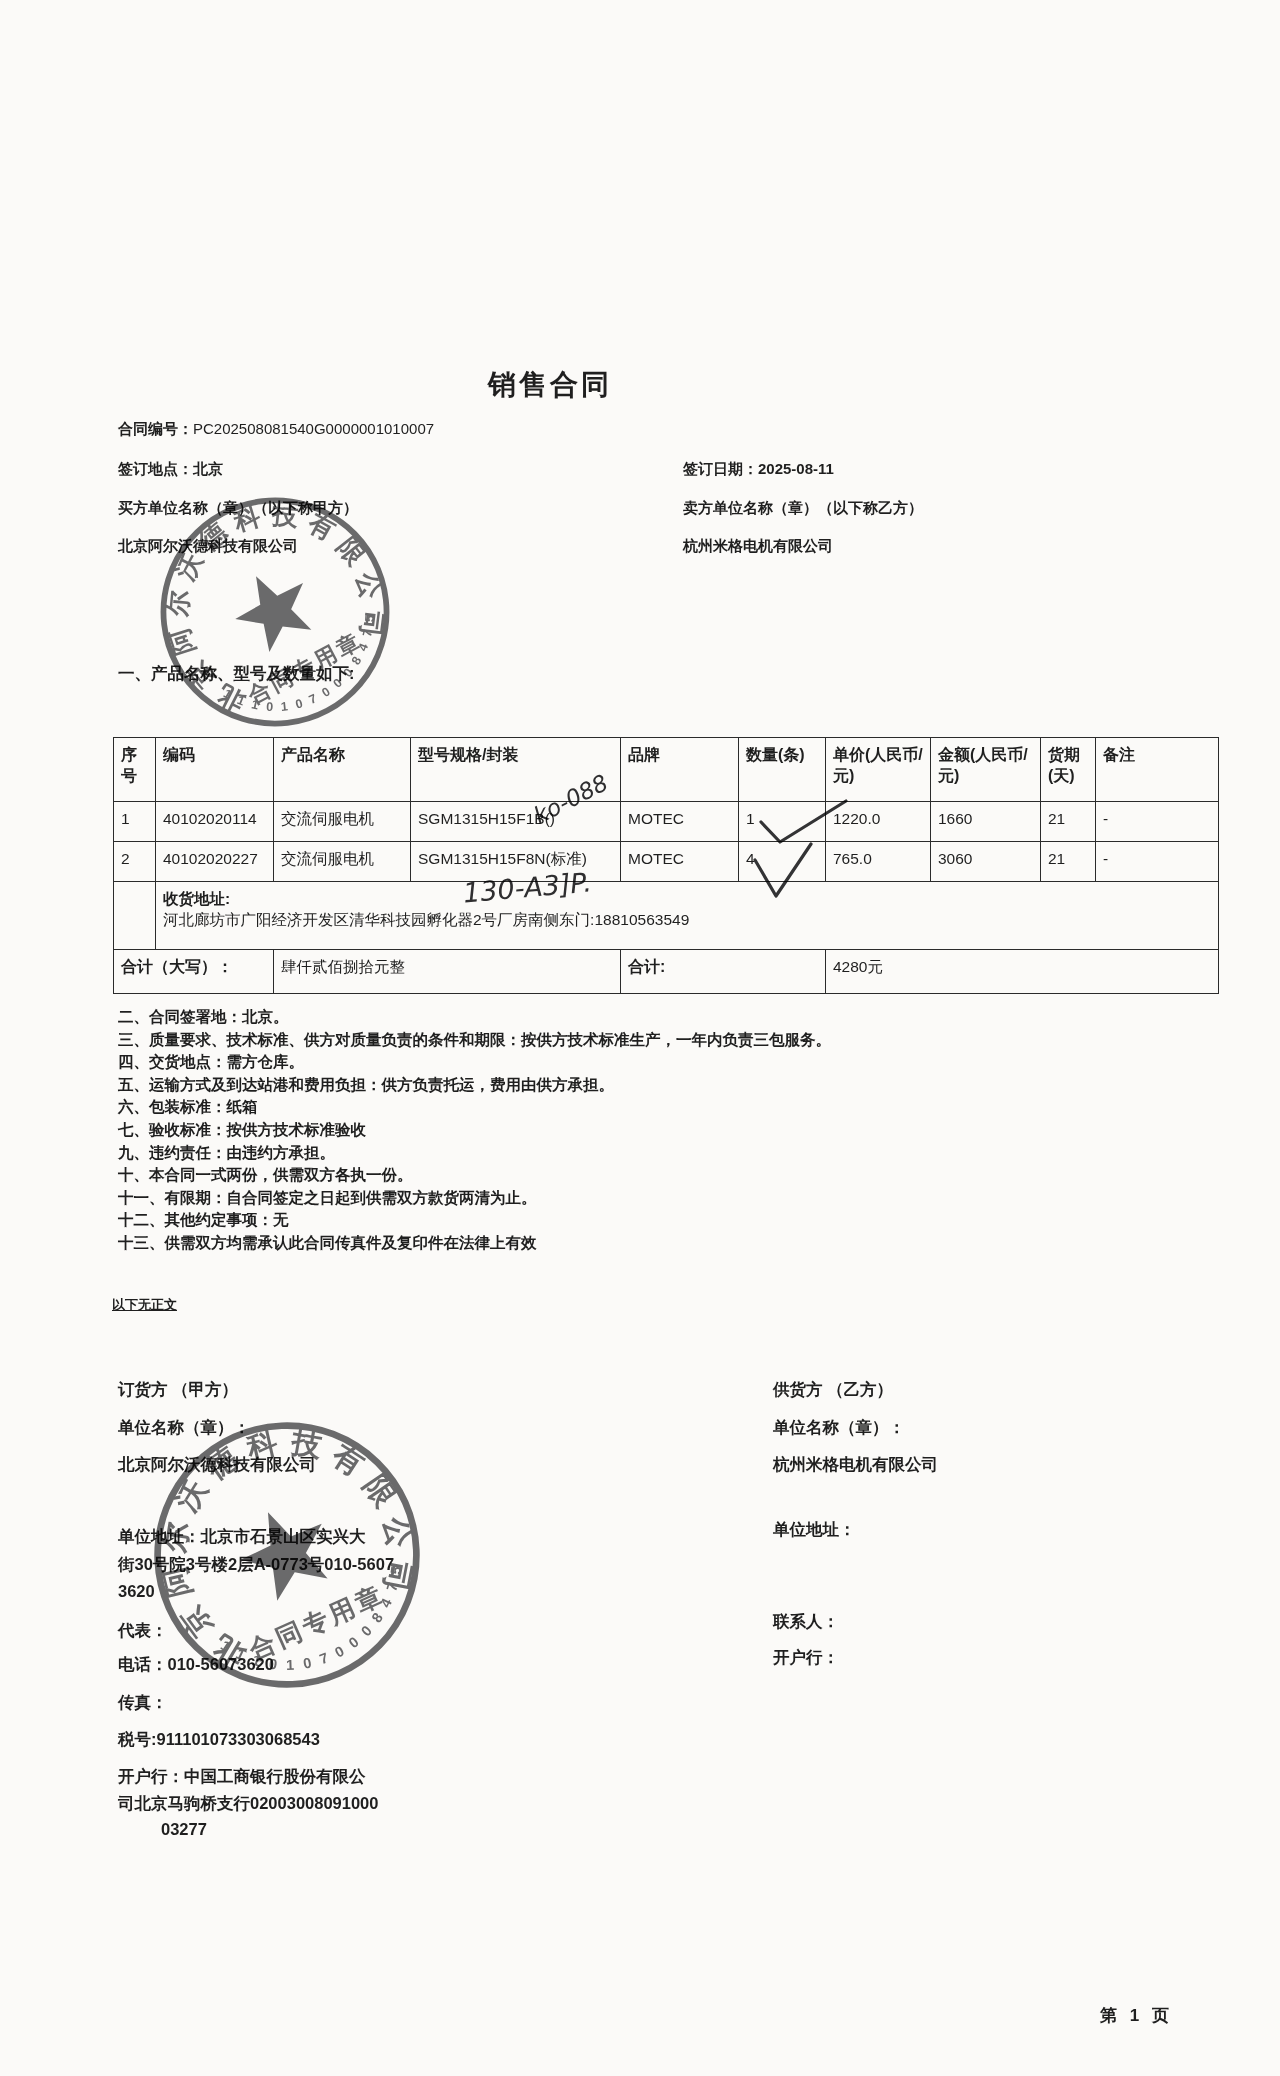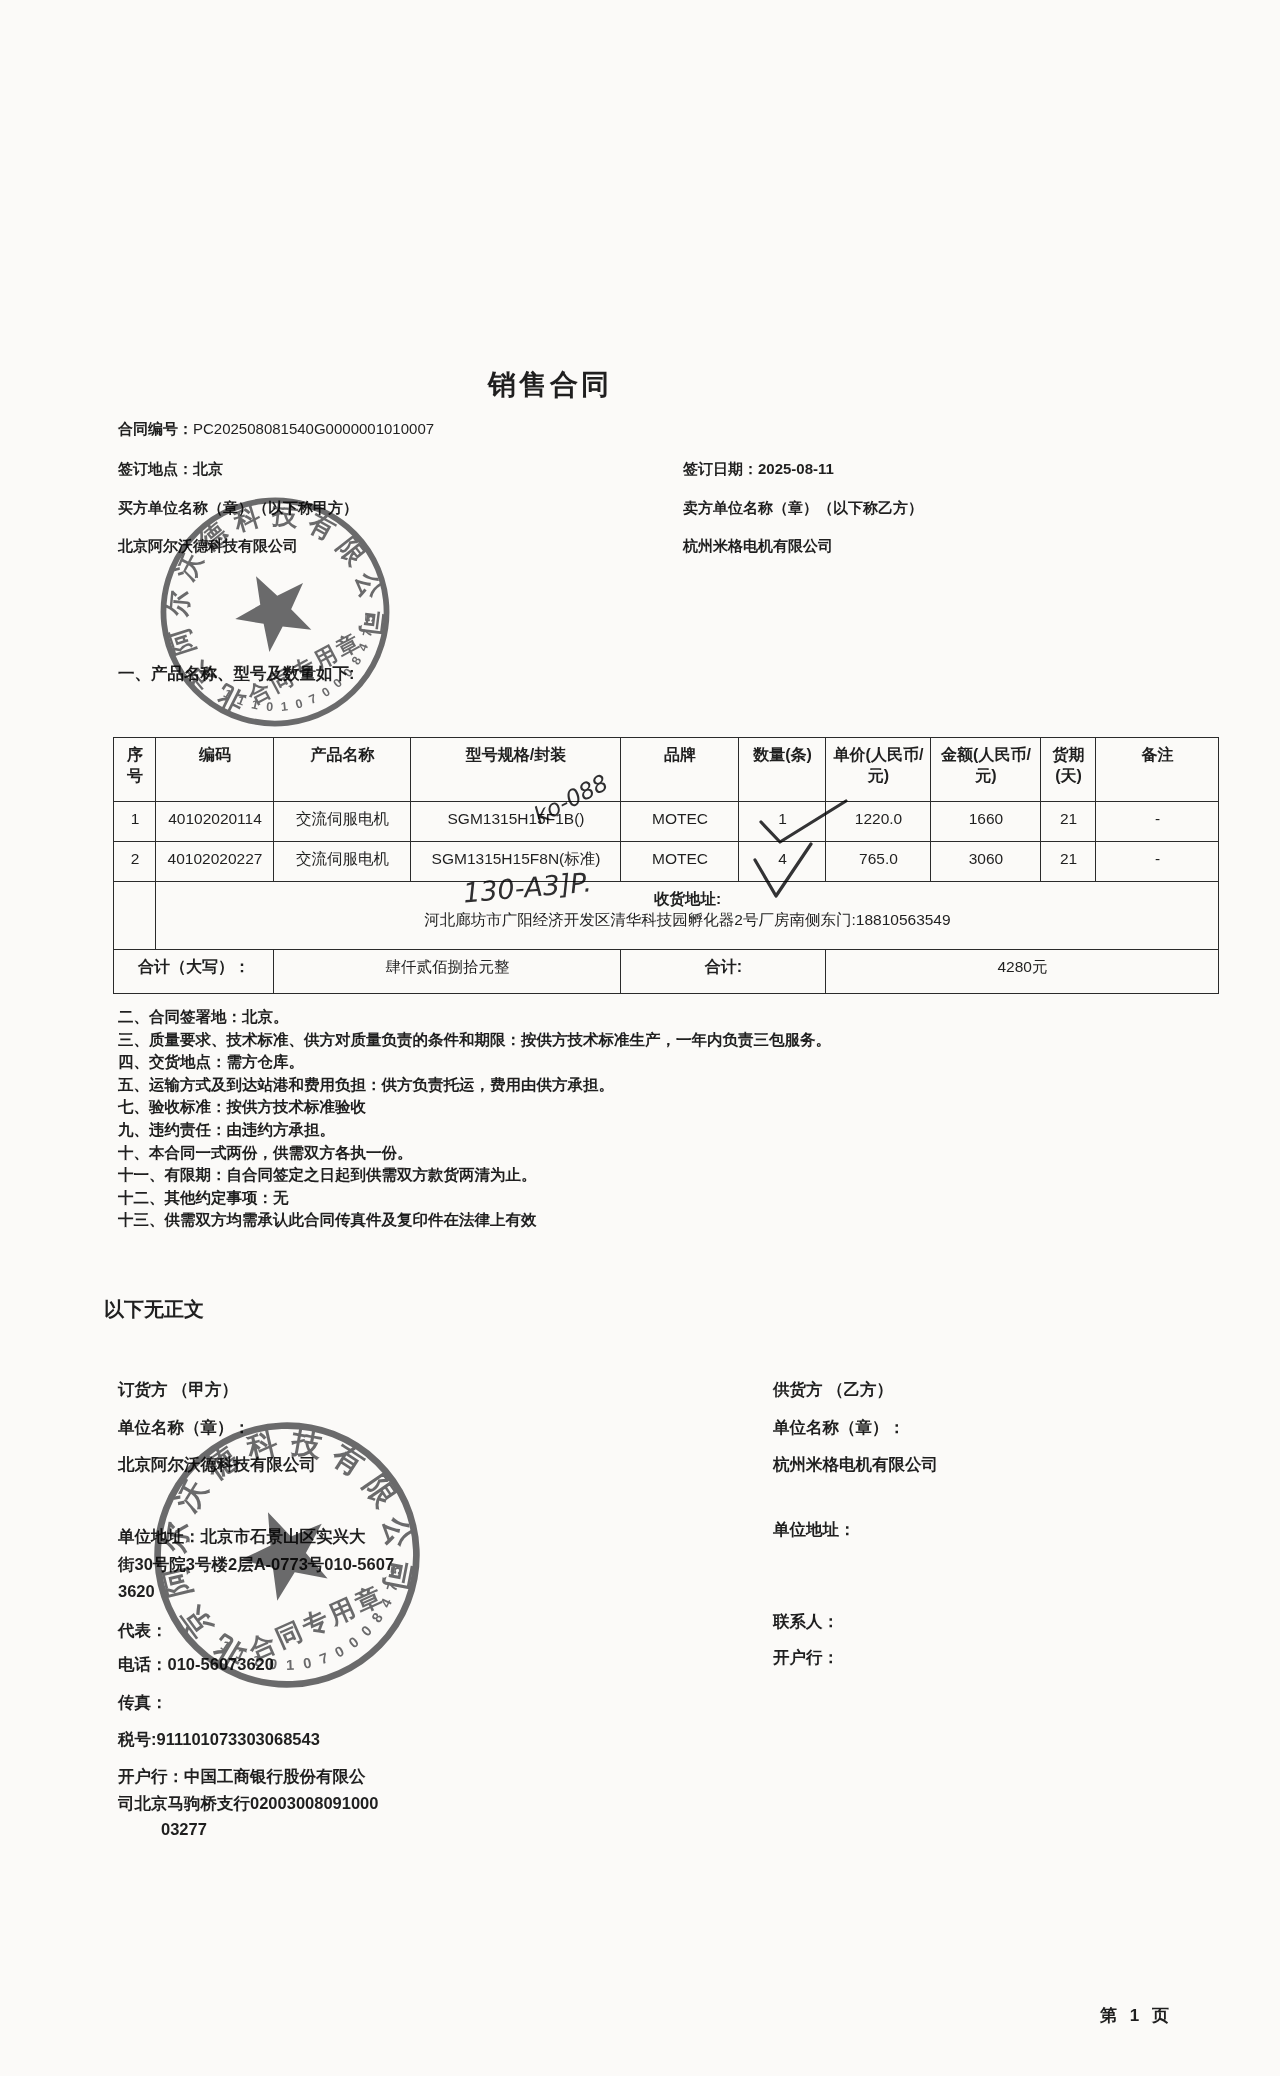--- a/index.html
+++ b/index.html
@@ -64,21 +64,21 @@
   <div class="abs meta b" style="left:683px;top:460px;">
     <span>签订日期：</span><span>2025-08-11</span>
   </div>
   <div class="abs meta b" style="left:118px;top:499px;">买方单位名称（章）（以下称甲方）</div>
   <div class="abs meta b" style="left:683px;top:499px;">卖方单位名称（章）（以下称乙方）</div>
   <div class="abs meta b" style="left:118px;top:537px;">北京阿尔沃德科技有限公司</div>
   <div class="abs meta b" style="left:683px;top:537px;">杭州米格电机有限公司</div>
 
   <div class="abs sec" style="left:118px;top:663px;">一、产品名称、型号及数量如下:</div>
 
-  <table class="items abs" style="left:113px;top:737px;width:1105px;text-align:center;">
+  <table class="items abs" style="left:113px;top:737px;width:1105px;">
     <colgroup>
       <col style="width:42px">
         <col style="width:118px">
         <col style="width:137px">
         <col style="width:210px">
       <col style="width:118px">
         <col style="width:87px">
         <col style="width:105px">
         <col style="width:110px">
       <col style="width:55px">
@@ -144,28 +144,29 @@
   </svg>
   <svg class="mark" style="left:748px;top:840px;" width="70" height="62" viewBox="0 0 70 62">
     <path d="M7,20 L28,56 L63,4"></path>
   </svg>
 
   <div class="terms">
     <div>二、合同签署地：北京。</div>
     <div>三、质量要求、技术标准、供方对质量负责的条件和期限：按供方技术标准生产，一年内负责三包服务。</div>
     <div>四、交货地点：需方仓库。</div>
     <div>五、运输方式及到达站港和费用负担：供方负责托运，费用由供方承担。</div>
+    <div>六、包装标准：纸箱</div>
     <div>七、验收标准：按供方技术标准验收</div>
     <div>九、违约责任：由违约方承担。</div>
     <div>十、本合同一式两份，供需双方各执一份。</div>
     <div>十一、有限期：自合同签定之日起到供需双方款货两清为止。</div>
     <div>十二、其他约定事项：无</div>
     <div>十三、供需双方均需承认此合同传真件及复印件在法律上有效</div>
   </div>
-  <div class="abs b" style="left:104px;top:1296px;font-size:20px;">以下无正文</div>
+  <div class="abs b" style="left:112px;top:1296px;font-size:13px;text-decoration:underline;">以下无正文</div>
 
   <div class="abs party b" style="left:118px;top:1379px;">订货方 （甲方）</div>
   <div class="abs party b" style="left:118px;top:1417px;">单位名称（章）：</div>
   <div class="abs party b" style="left:118px;top:1454px;">北京阿尔沃德科技有限公司</div>
   <div class="abs party b" style="left:118px;top:1526px;">单位地址：北京市石景山区实兴大</div>
   <div class="abs party b" style="left:118px;top:1554px;">街30号院3号楼2层A-0773号010-5607</div>
   <div class="abs party b" style="left:118px;top:1582px;">3620</div>
   <div class="abs party b" style="left:118px;top:1620px;">代表：</div>
   <div class="abs party b" style="left:118px;top:1654px;">电话：010-56073620</div>
   <div class="abs party b" style="left:118px;top:1692px;">传真：</div>

